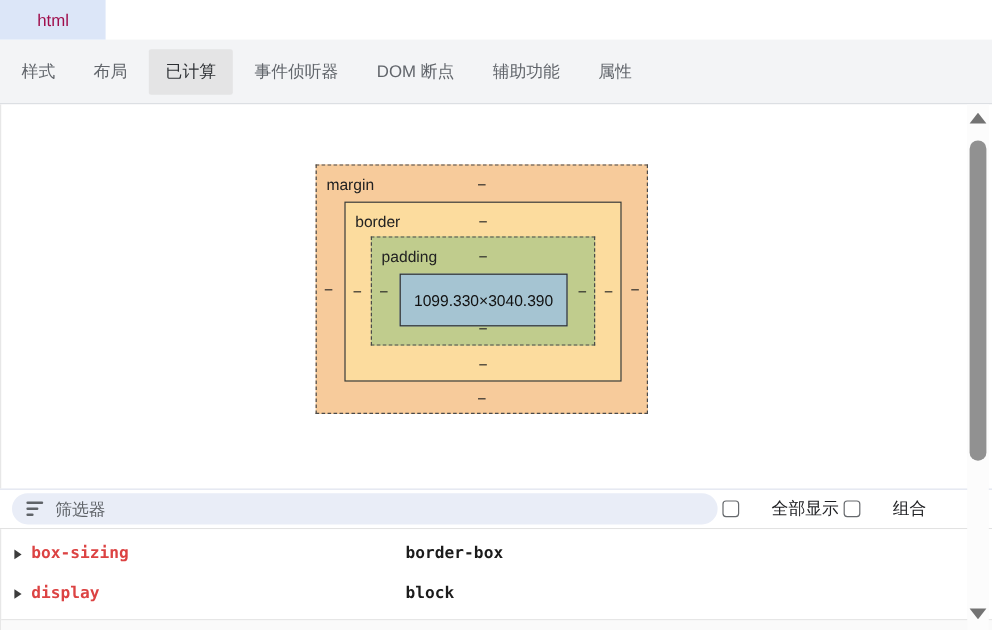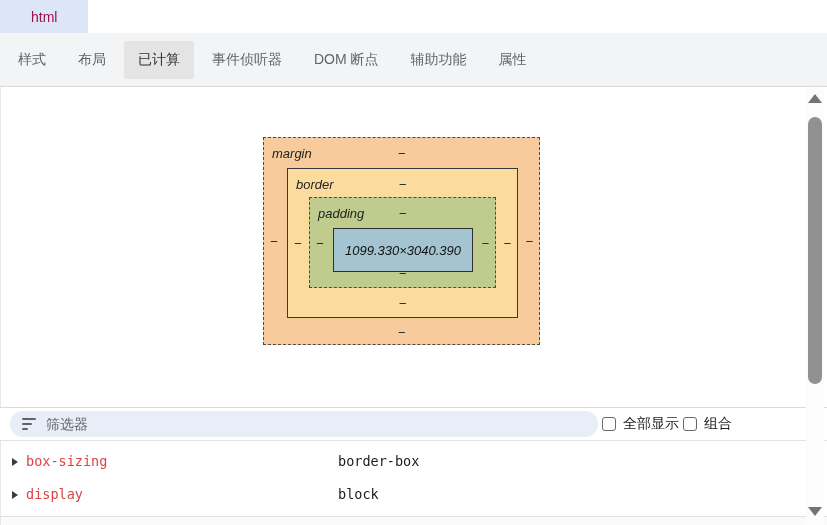--- a/index.html
+++ b/index.html
@@ -22,21 +22,21 @@
   
   .tab-bar {
     height: 54px; background: #f3f4f6; border-bottom: 1px solid #d6dade;
     display: flex; align-items: center; padding-left: 2px; font-size: 14px; color: #61656b;
   }
   .tab { padding: 10px 14px; margin: 0 2px; cursor: pointer; white-space: nowrap; }
   .tab.selected { background: #e4e4e5; color: #2c2f33; border-radius: 2px; }
 
   
   .main { height: 320px; background: #fff; border-left: 1px solid #e7e7e7; position: relative; }
-  .bm { position: absolute; font-size: 13px; color: #222; font-style: italic; }
+  .bm { position: absolute; font-size: 13px; color: #222; }
   .bm-margin  { left: 262px; top: 50px;  width: 277px; height: 208px; background: #f7cb9b; border: 1px dashed #4a4a4a; }
   .bm-border  { left: 23px;  top: 30px;  width: 231px; height: 150px; background: #fcdc9e; border: 1px solid  #393939; }
   .bm-padding { left: 21px;  top: 28px;  width: 187px; height: 91px;  background: #c0cc8d; border: 1px dashed #4a4a4a; }
   .bm-content {
     left: 23px; top: 30px; width: 140px; height: 44px; background: #a5c4d2; border: 1px solid #2f2f2f;
     display: flex; align-items: center; justify-content: center; font-size: 13px; color: #111;
   }
   .bm-label { position: absolute; left: 8px; top: 8px; }
   .dash-top    { position: absolute; top: 8px;  left: 0; right: 0; text-align: center; }
   .dash-bottom { position: absolute; bottom: 6px; left: 0; right: 0; text-align: center; }
@@ -58,32 +58,32 @@
   .filter-icon i:nth-child(1) { width: 14px; }
   .filter-icon i:nth-child(2) { width: 10px; }
   .filter-icon i:nth-child(3) { width: 6px; }
   .filter-input {
     flex: 1; border: none; outline: none; background: transparent;
     font-family: "Liberation Sans", sans-serif; font-size: 14px; color: #202124;
   }
   .filter-input::placeholder { color: #5f6368; opacity: 1; }
   .cb-group { display: flex; align-items: center; gap: 7px; cursor: pointer; white-space: nowrap; }
   .cb { width: 14px; height: 14px; border: 1.5px solid #66696d; border-radius: 3px; background: #fff; }
-  .cb-label { font-size: 14px; color: #202124; }
+  .cb-label { font-size: 14px; color: #202124; margin-left: 20px; }
 
   
   .props { height: 84px; background: #fff; border-left: 1px solid #e7e7e7; position: relative; padding-top: 4px;
            font-family: "DejaVu Sans Mono", "Liberation Mono", monospace; font-size: 13.5px; }
   .prop-row { position: relative; height: 33px; cursor: pointer; }
   .tri {
     position: absolute; left: 11px; top: 50%; transform: translateY(-50%); width: 0; height: 0;
     border-left: 6px solid #3c3c3c; border-top: 4.5px solid transparent; border-bottom: 4.5px solid transparent;
   }
-  .pname  { position: absolute; left: 25px;  line-height: 33px; color: #dc4343; }
-  .pvalue { position: absolute; left: 337px; line-height: 33px; color: #1c1c1c; }
+  .pname  { position: absolute; left: 25px;  line-height: 33px; color: #dc4343; font-weight: bold; }
+  .pvalue { position: absolute; left: 337px; line-height: 33px; color: #1c1c1c; font-weight: bold; }
   .props-divider { border-top: 1px solid #e0e0e0; margin-top: 5px; }
   .props-strip { height: 9px; background: #fafafa; }
 
   
   .scrollbar { position: absolute; top: 87px; bottom: 0; right: 3px; width: 18px; background: #fcfcfc; z-index: 5; }
   .sb-up, .sb-down { position: absolute; left: 50%; transform: translateX(-50%); width: 0; height: 0; cursor: pointer; }
   .sb-up   { top: 7px;    border-left: 7px solid transparent; border-right: 7px solid transparent; border-bottom: 9px solid #737373; }
   .sb-down { bottom: 9px; border-left: 7px solid transparent; border-right: 7px solid transparent; border-top: 9px solid #737373; }
   .sb-thumb { position: absolute; top: 30px; left: 2px; right: 2px; height: 267px; background: #919191; border-radius: 7px; cursor: pointer; }
 </style>

